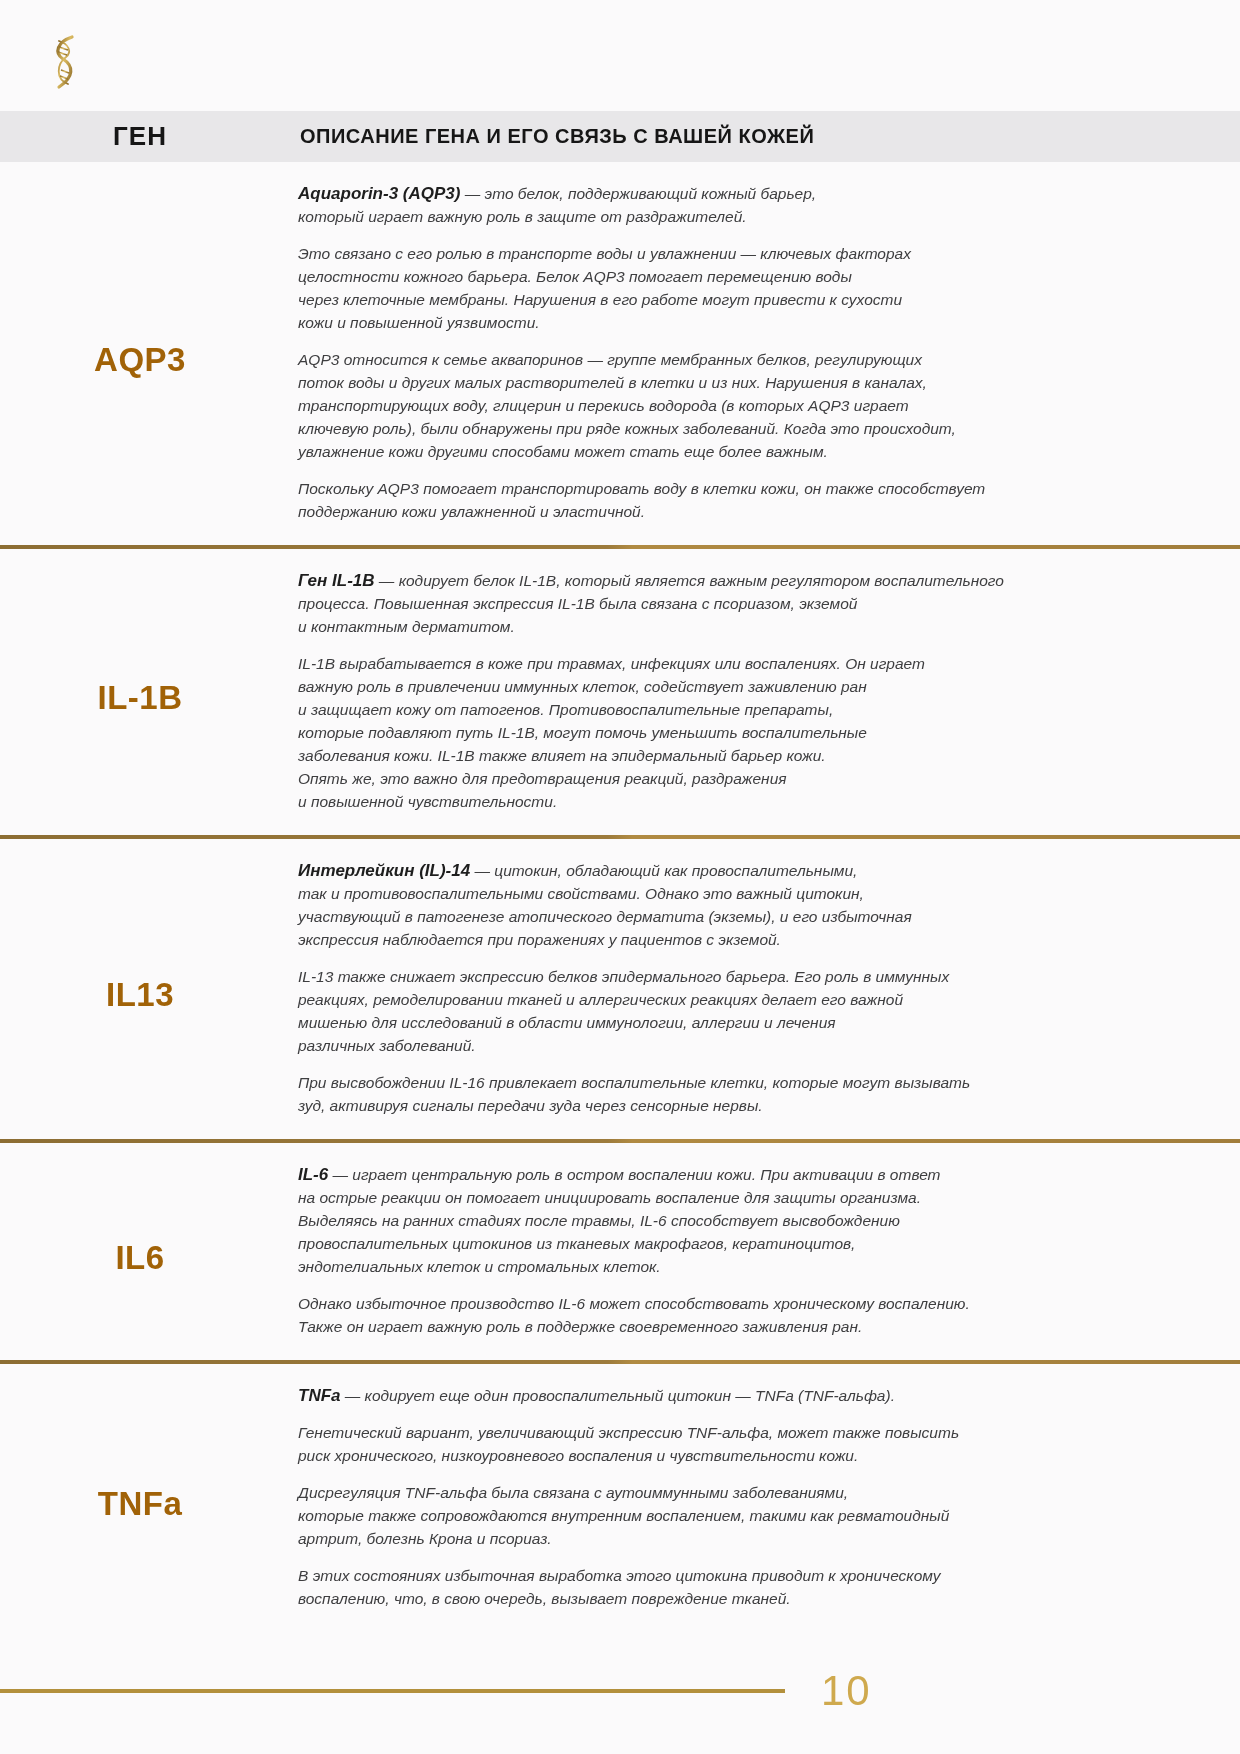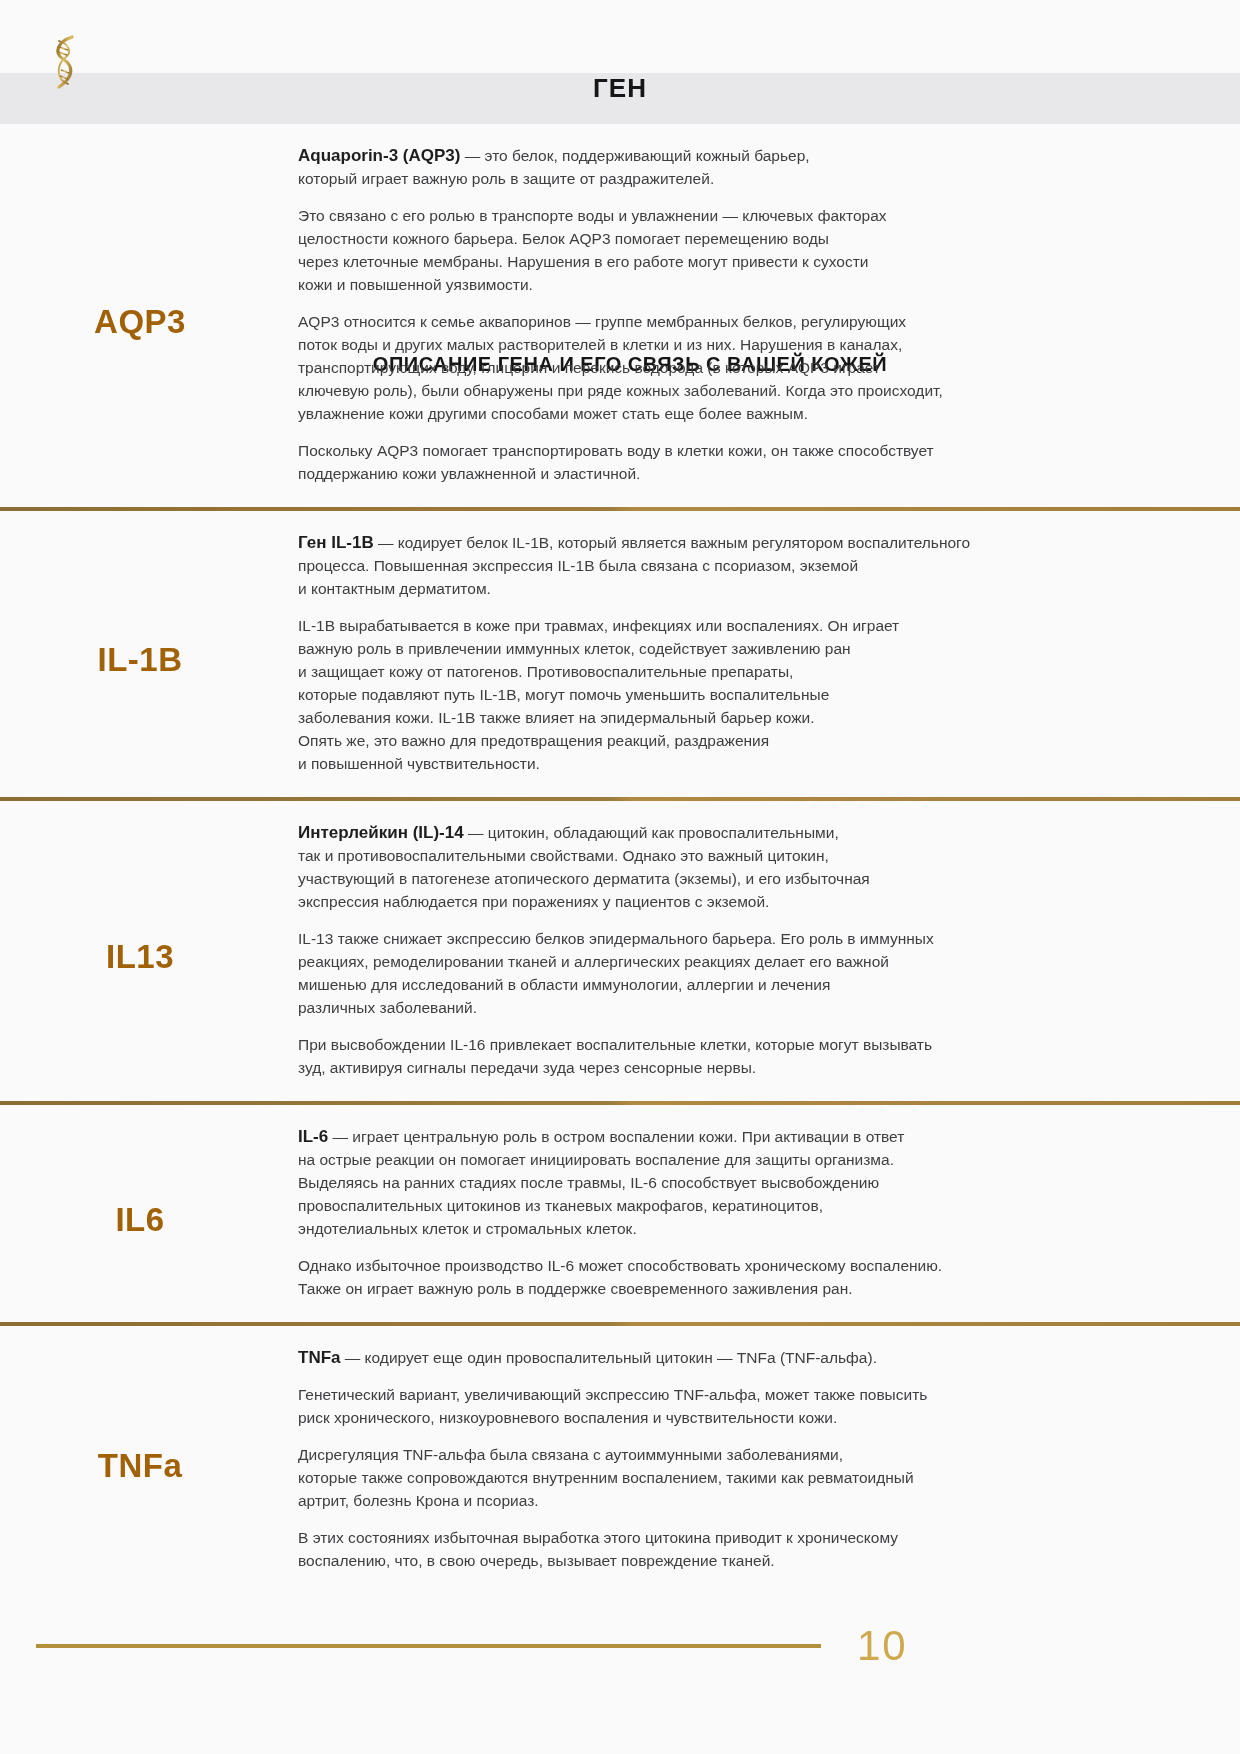--- a/index.html
+++ b/index.html
@@ -6,55 +6,54 @@
   body{
     width:1240px;height:1754px;
     background:#fbfafb;
     font-family:"Liberation Sans","DejaVu Sans",sans-serif;
     color:#3e3e40;
     position:relative;
     overflow:hidden;
   }
   .logo-wrap{position:absolute;top:34px;left:48px;width:34px;height:58px;}
   .header-band{
-    margin-top:73px;height:51px;background:#e8e7e9;
-    display:flex;align-items:center;flex-direction:column;
+    margin-top:111px;height:51px;background:#e8e7e9;
+    display:flex;align-items:center;
   }
   .col-gene-head{
     width:280px;flex:0 0 280px;text-align:center;
     font-size:26px;font-weight:700;color:#161616;letter-spacing:1px;
   }
   .col-desc-head{
     margin-left:20px;
     font-size:20px;font-weight:700;color:#161616;letter-spacing:0.5px;
   }
   .row{display:flex;padding:20px 0 8px;}
   .gene-cell{
     width:280px;flex:0 0 280px;
     display:flex;align-items:center;justify-content:center;
   }
   .gene-label{
     font-size:33px;font-weight:600;color:#a16207;letter-spacing:0.5px;
   }
-  .desc-cell{padding-left:18px;flex:1;}
+  .desc-cell{padding-left:18px;flex:1;font-style:italic;}
   .desc-cell p{
     margin:0 0 14px;
     font-size:15.5px;line-height:23px;
     white-space:pre-line;
     color:#3e3e40;
   }
   .lead{font-weight:700;font-size:17px;color:#1e1e1e;}
   .divider{
     height:4px;
     background:linear-gradient(90deg,#8c6d33 0%,#9d7b3c 49%,#b08a42 51%,#a17d3b 100%);
   }
   .footer{
     display:flex;align-items:center;
-    margin-top:28px;
-    padding-left:36px;
+    margin-top:35px;
   }
   .footer-line{width:785px;height:4px;background:#b3903c;}
   .page-number{
     margin-left:36px;
     font-size:42px;font-weight:300;color:#cfa94e;letter-spacing:2px;
   }
 </style>
 </head>
 <body>
 

